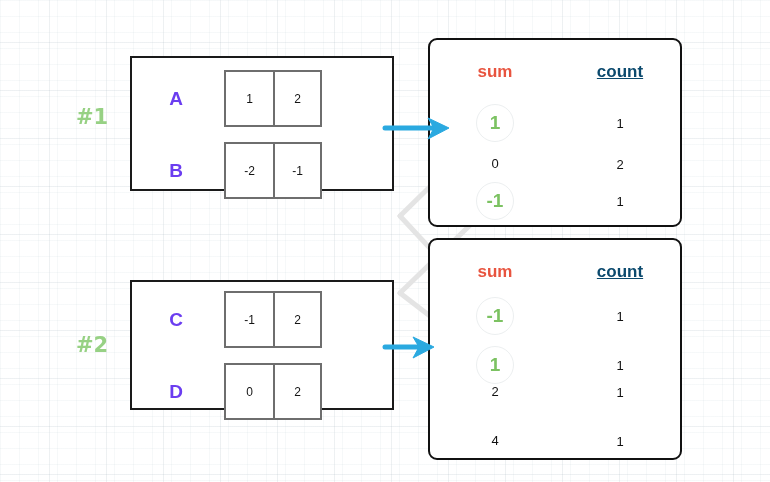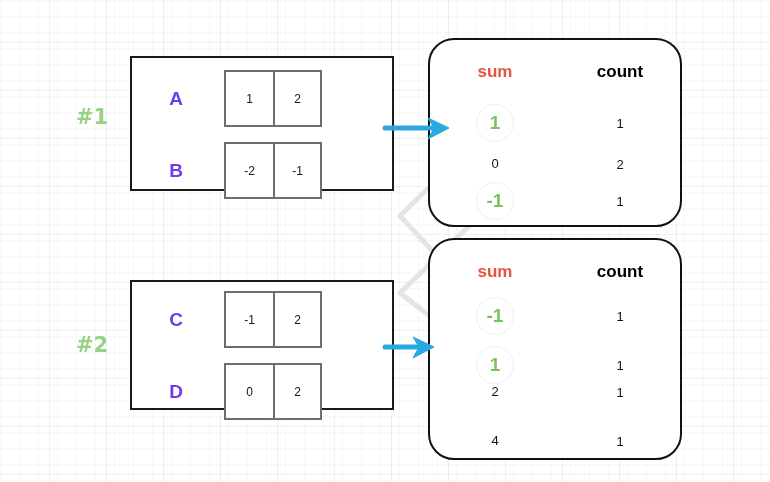--- a/index.html
+++ b/index.html
@@ -78,40 +78,40 @@
     background: #ffffff;
     box-sizing: border-box;
     font-family: "Liberation Sans", sans-serif;
   }
   .cell + .cell { border-left: 2px solid #6e6e6e; }
 
   
   .card {
     position: absolute;
     border: 2px solid #111111;
-    border-radius: 26px;
+    border-radius: 9px;
     background: #ffffff;
     box-sizing: border-box;
     padding-left: 22px;
   }
   .card-head {
     position: absolute;
     top: 22px;
     left: 0;
     right: 0;
     display: flex;
   }
   .col-head {
     font-size: 17px;
     font-weight: bold;
     text-align: center;
     font-family: "Liberation Sans", sans-serif;
   }
   .head-sum   { color: #e8543f; width: 130px; }
-  .head-count { color: #000000; width: 120px; }
+  .head-count { color: #0c4a6e; width: 120px; text-decoration: underline; }
 
   .trow {
     position: absolute;
     left: 0;
     display: flex;
     align-items: center;
   }
   .tsum, .tcount {
     text-align: center;
     font-size: 13px;

